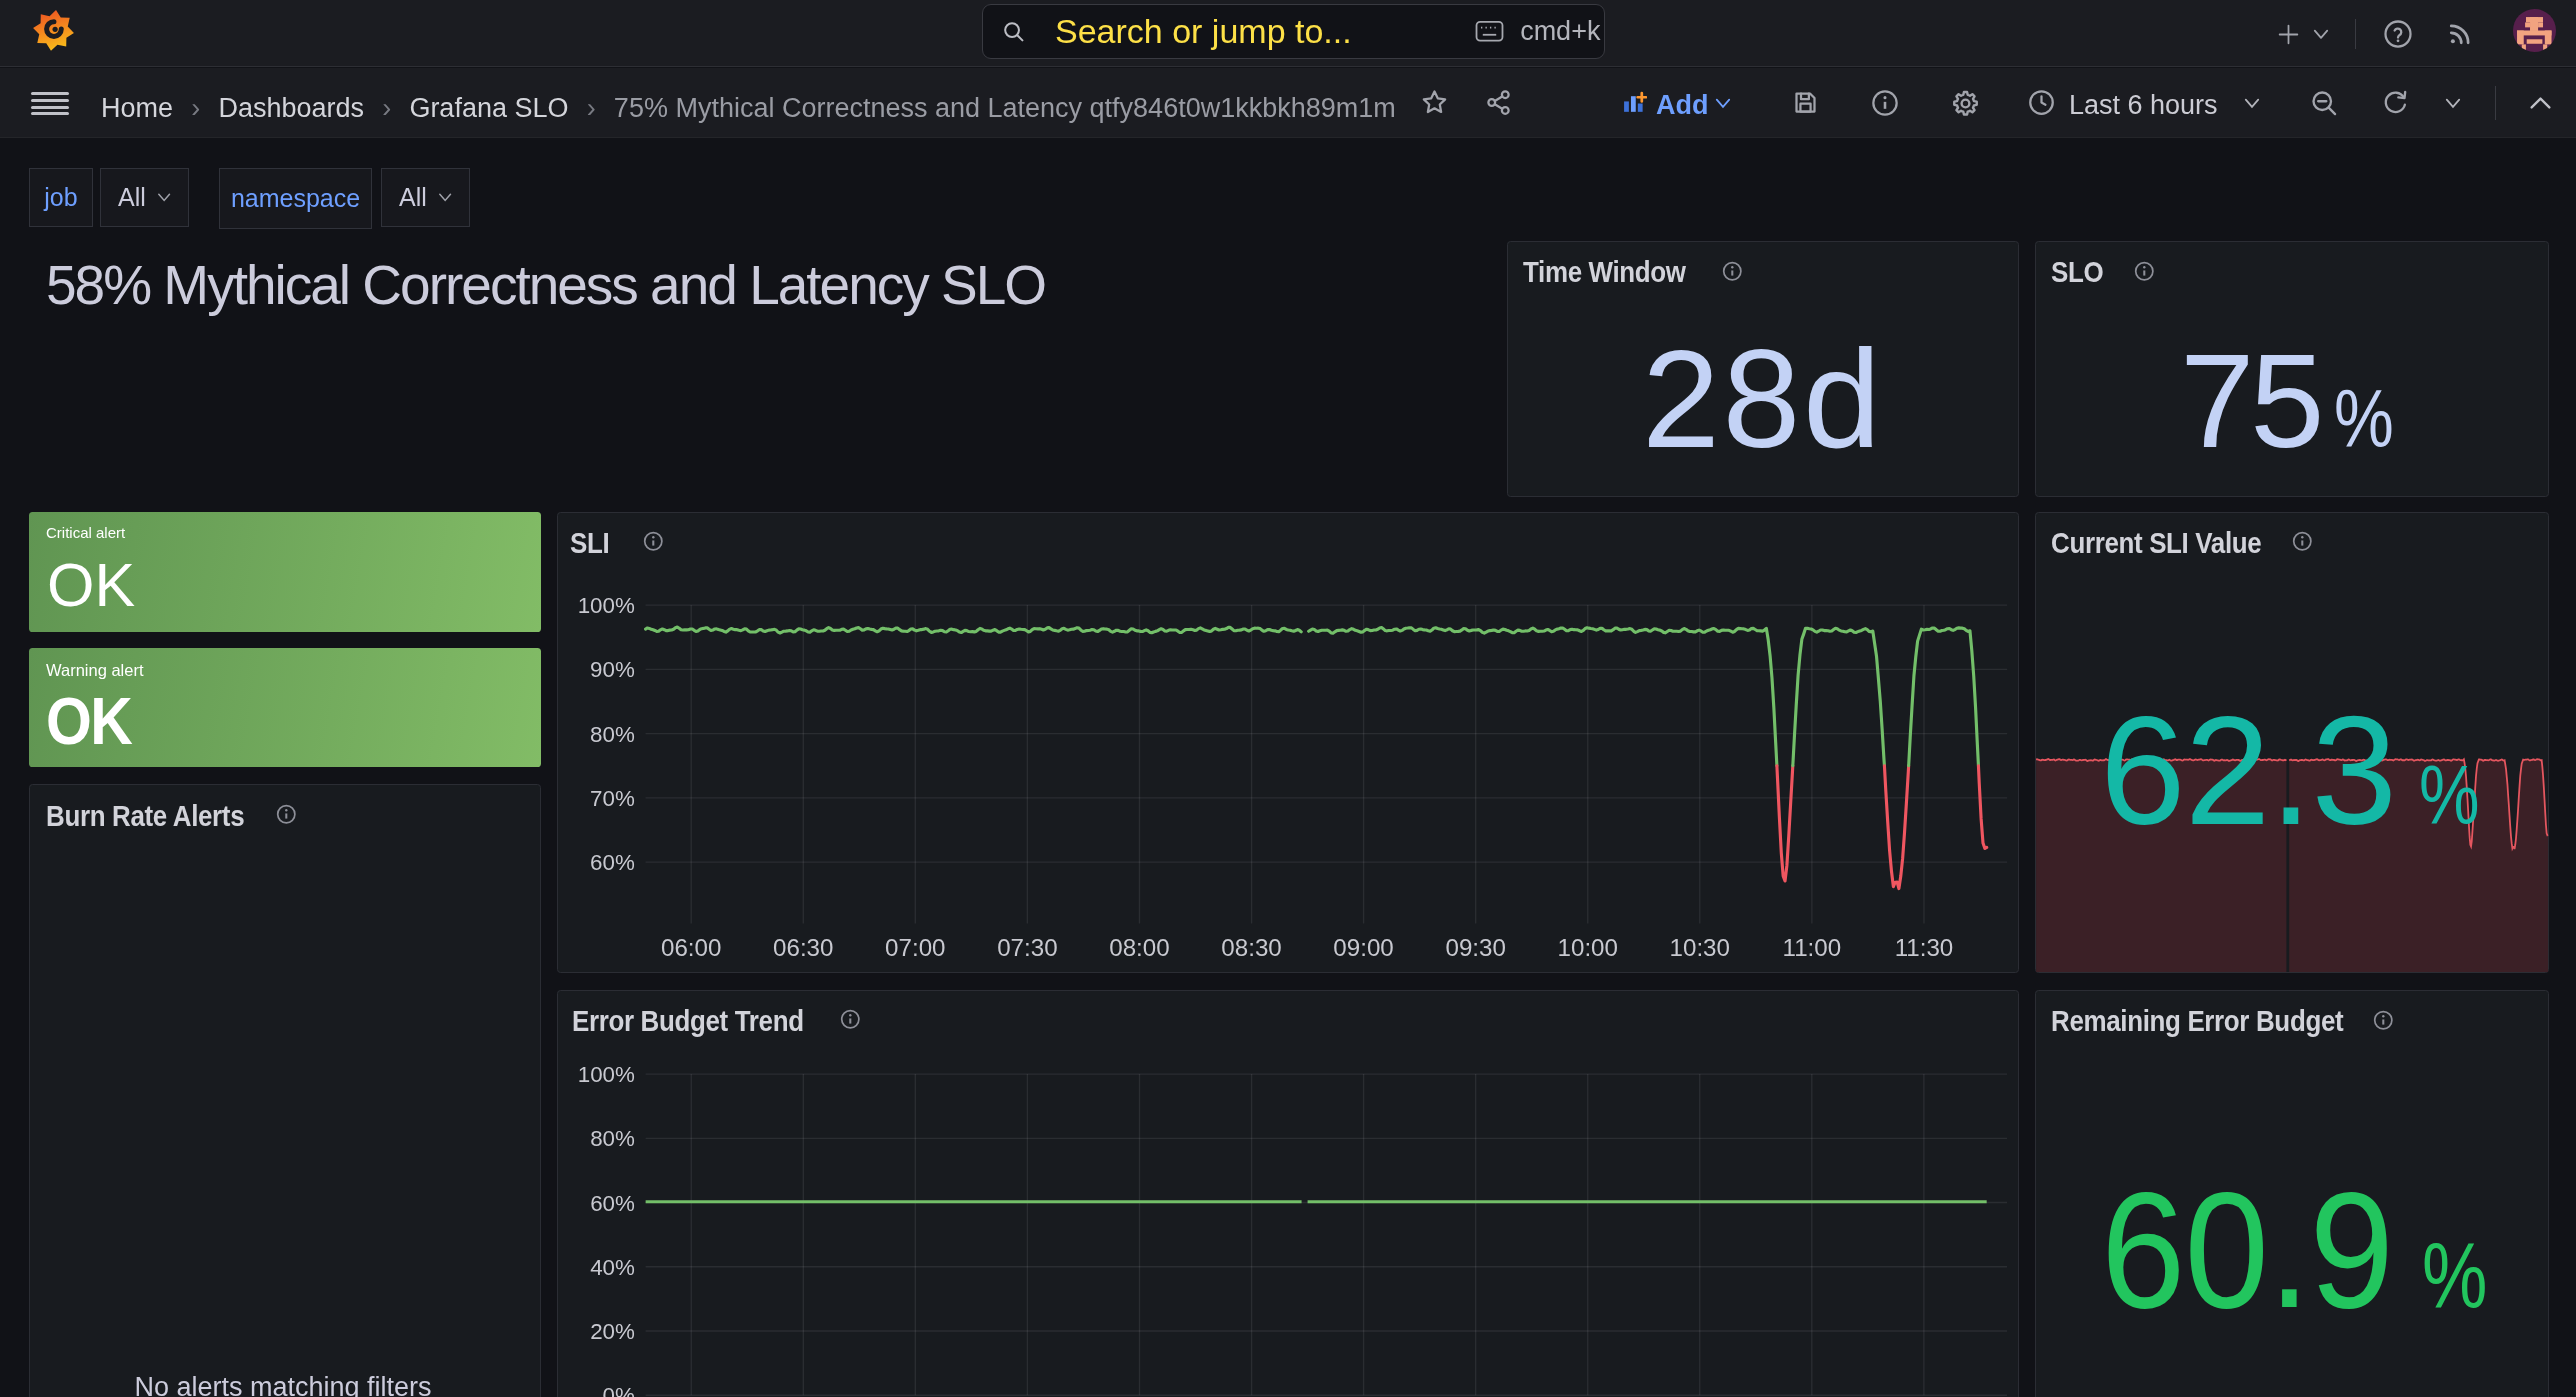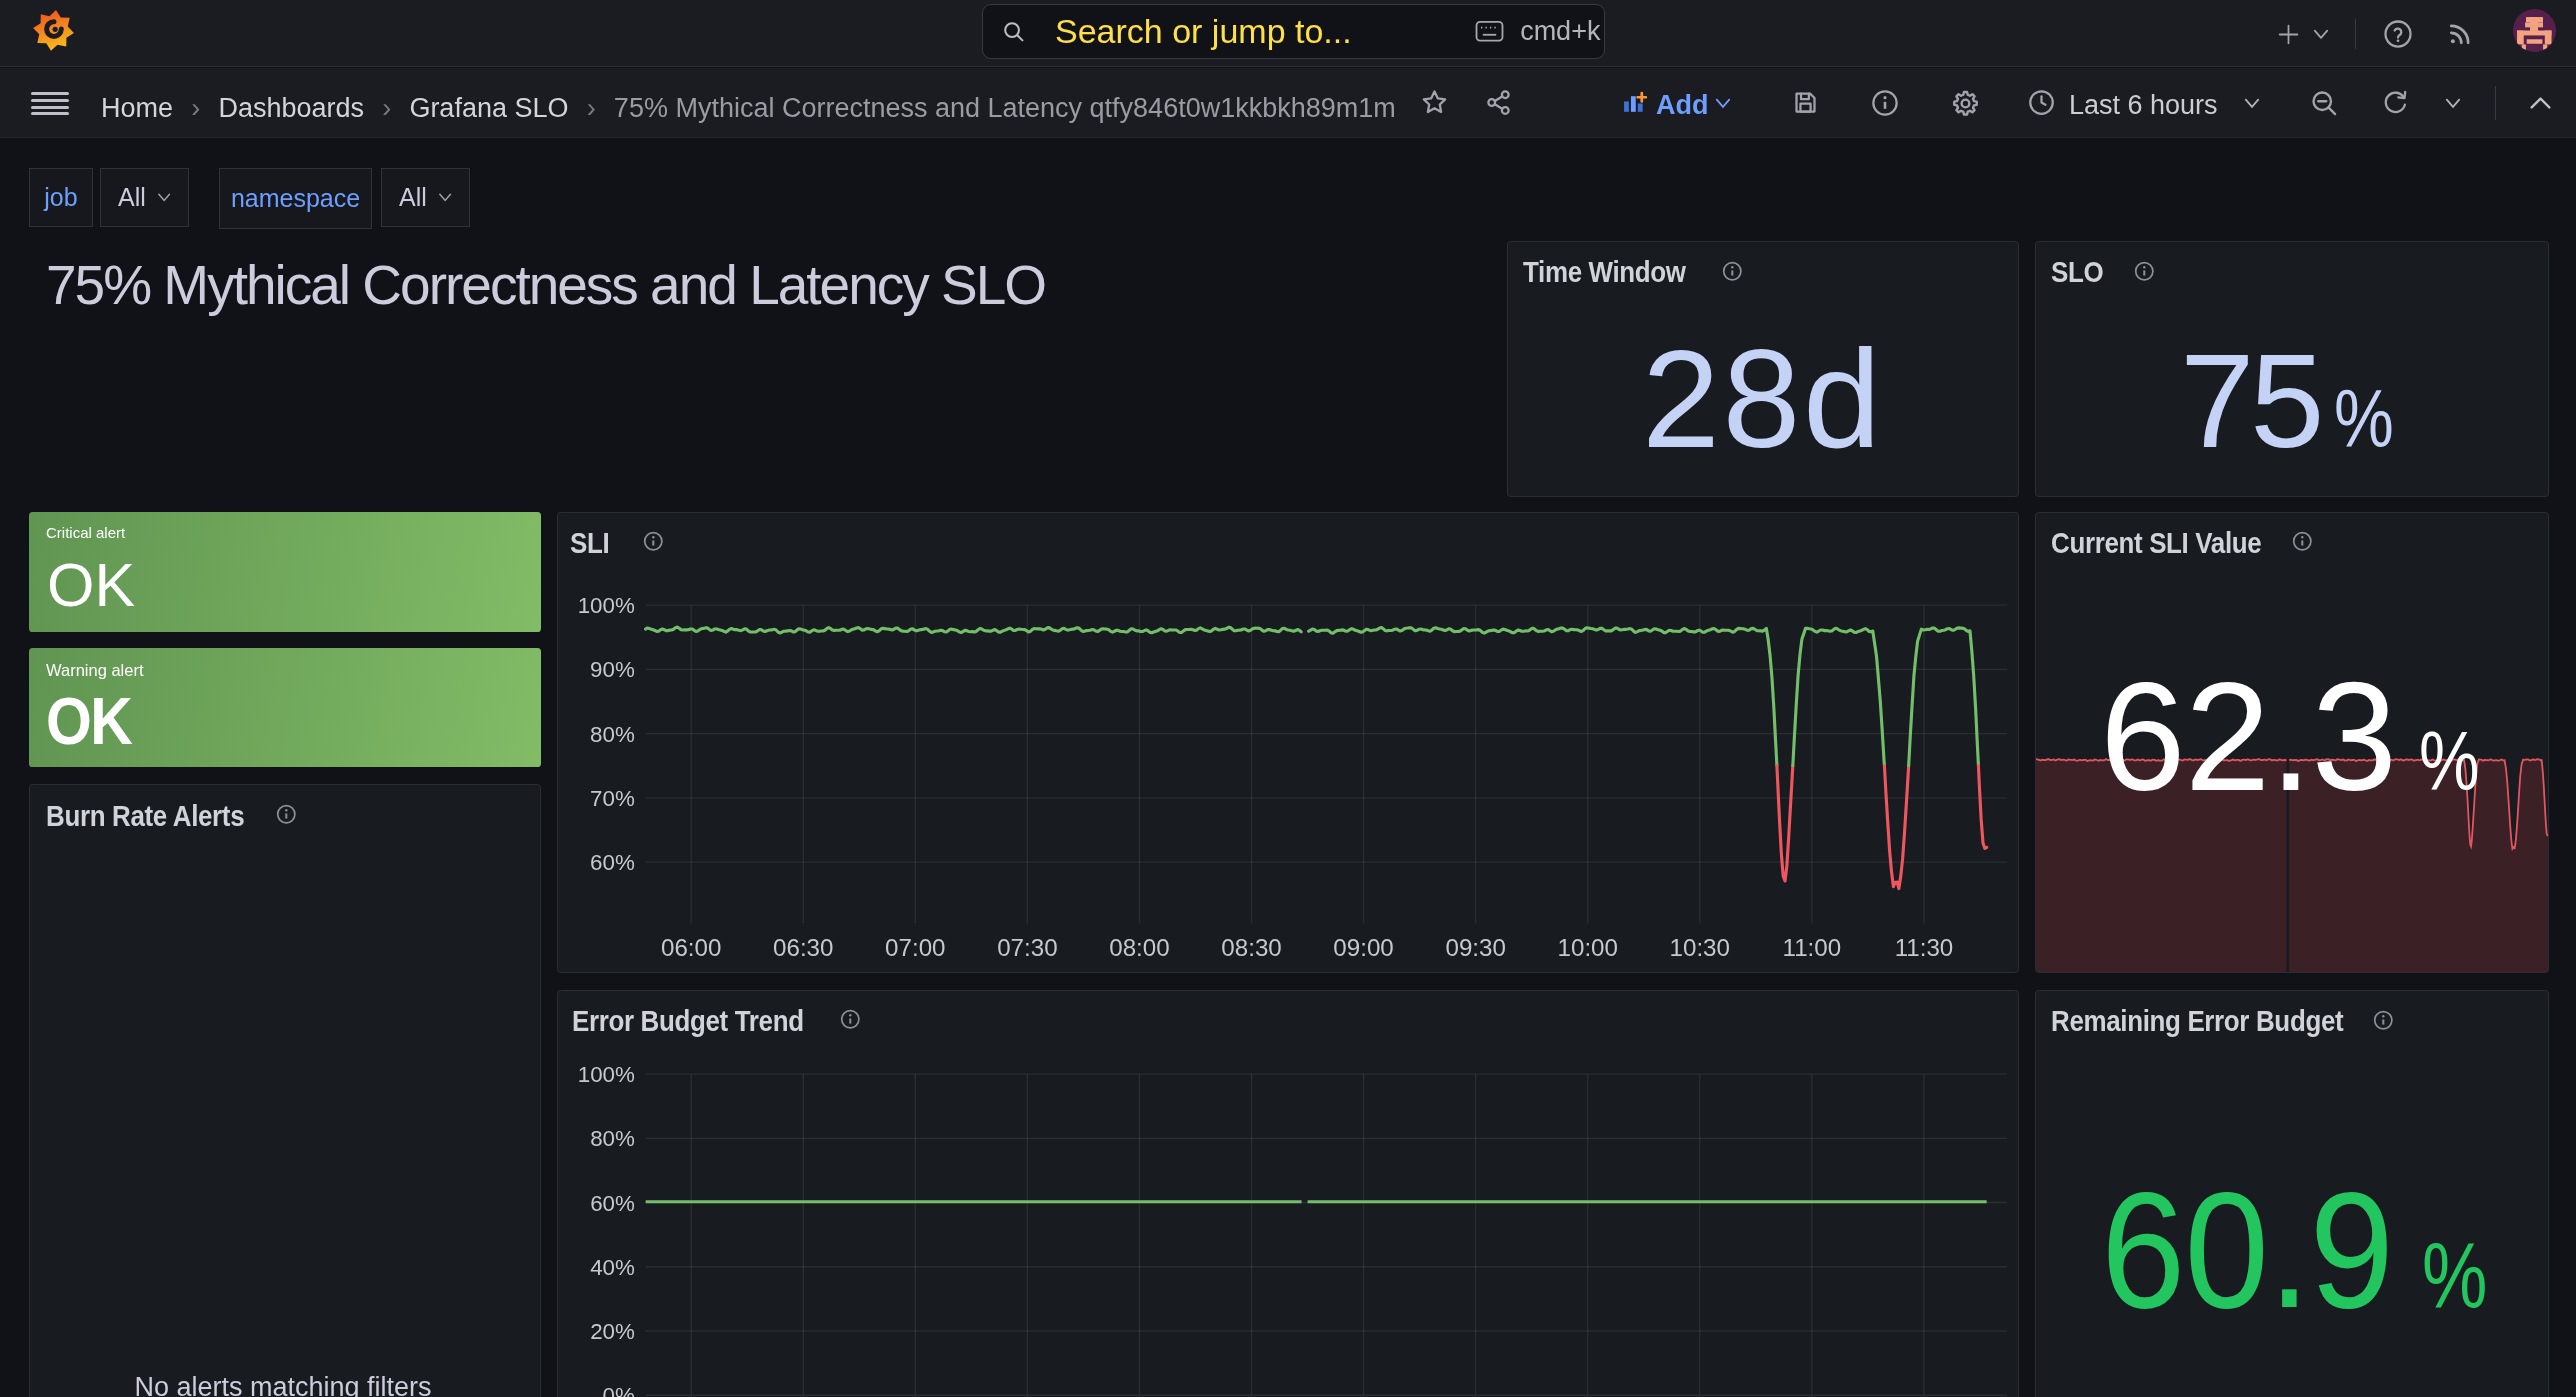--- a/index.html
+++ b/index.html
@@ -154,21 +154,21 @@
       <polyline points="2,3 9,11 16,3"></polyline>
     </svg>
   </div>
 <div class="chip" style="left:219px;top:168px;width:153px;height:61px;background:#17181d;color:#6e9fff">namespace</div>
 <div class="chip" style="left:381px;top:168px;width:89px;height:59px;background:#17181d;color:#ccccdc">
     <span style="margin-right:10.7px">All</span>
     <svg width="14.3" height="10.7" viewBox="0 0 18 14" fill="none" stroke="#a0a2aa" stroke-width="2" stroke-linecap="round">
       <polyline points="2,3 9,11 16,3"></polyline>
     </svg>
   </div>
-<div class="abs" style="left:46px;top:253px;font-size:55px;color:#ccccdc;letter-spacing:-2px;white-space:nowrap">75% Mythical Correctness and Latency SLO</div>
+<div class="abs" style="left:46px;top:253px;font-size:55px;color:#ccccdc;letter-spacing:-2px;white-space:nowrap">58% Mythical Correctness and Latency SLO</div>
 <div class="panel" style="left:1507px;top:241px;width:512px;height:256px"></div>
 <div class="ptitle" style="left:1523px;top:255px">Time Window</div>
 <svg style="position:absolute;left:1722px;top:261px" width="20.6" height="20.6" viewBox="0 0 24 24">
     <circle cx="12" cy="12" r="10" fill="none" stroke="#8d8f98" stroke-width="2"></circle>
     <line x1="12" y1="11" x2="12" y2="17" stroke="#8d8f98" stroke-width="2.4"></line>
     <circle cx="12" cy="7.2" r="1.4" fill="#8d8f98"></circle>
   </svg>
 <div class="bigstat" style="left:1642px;top:318px;color:#c3d2f5;font-size:140px;letter-spacing:2.7px">28d</div>
 <div class="panel" style="left:2035px;top:241px;width:514px;height:256px"></div>
 <div class="ptitle" style="left:2051px;top:255px">SLO</div>
@@ -248,21 +248,21 @@
     <polyline points="0.0,276.7 0.8,276.3 1.6,276.5 2.4,276.8 3.2,277.0 4.0,277.2 4.8,277.6 5.6,277.5 6.4,277.0 7.2,276.7 8.0,276.9 8.8,277.3 9.6,277.3 10.4,277.1 11.2,277.0 12.0,276.7 12.7,276.2 13.5,275.9 14.3,276.4 15.1,277.0 15.9,277.1 16.7,277.0 17.5,277.0 18.3,276.9 19.1,276.7 19.9,276.6 20.7,277.2 21.5,277.6 22.3,277.4 23.1,276.9 23.9,276.6 24.7,276.4 25.5,276.2 26.3,276.2 27.1,276.8 27.9,277.2 28.7,277.1 29.5,276.6 30.3,276.6 31.1,276.9 31.9,277.1 32.7,277.2 33.5,277.6 34.3,277.8 35.1,277.4 35.9,276.7 36.7,276.5 37.4,276.8 38.2,276.9 39.0,276.9 39.8,277.1 40.6,277.3 41.4,277.0 42.2,276.6 43.0,276.7 43.8,277.4 44.6,277.8 45.4,277.8 46.2,277.8 47.0,277.8 47.8,277.4 48.6,276.9 49.4,276.9 50.2,277.4 51.0,277.6 51.8,277.3 52.6,277.1 53.4,277.0 54.2,276.9 55.0,276.8 55.8,277.1 56.6,277.9 57.4,278.2 58.2,277.9 59.0,277.5 59.8,277.5 60.6,277.4 61.3,277.2 62.1,277.4 62.9,277.8 63.7,277.7 64.5,277.1 65.3,276.6 66.1,276.7 66.9,276.9 67.7,277.1 68.5,277.4 69.3,277.8 70.1,277.9 70.9,277.4 71.7,277.0 72.5,277.2 73.3,277.5 74.1,277.5 74.9,277.4 75.7,277.4 76.5,277.2 77.3,276.5 78.1,276.1 78.9,276.5 79.7,277.0 80.5,277.2 81.3,277.1 82.1,277.2 82.9,277.1 83.7,276.8 84.5,276.7 85.3,277.1 86.0,277.7 86.8,277.6 87.6,277.1 88.4,276.8 89.2,276.6 90.0,276.3 90.8,276.1 91.6,276.6 92.4,277.1 93.2,277.0 94.0,276.6 94.8,276.5 95.6,276.7 96.4,276.8 97.2,276.9 98.0,277.4 98.8,277.7 99.6,277.4 100.4,276.7 101.2,276.4 102.0,276.5 102.8,276.6 103.6,276.6 104.4,276.8 105.2,277.1 106.0,276.8 106.8,276.3 107.6,276.3 108.4,276.9 109.2,277.4 110.0,277.5 110.7,277.6 111.5,277.6 112.3,277.3 113.1,276.7 113.9,276.6 114.7,277.1 115.5,277.4 116.3,277.2 117.1,276.9 117.9,276.9 118.7,276.7 119.5,276.5 120.3,276.8 121.1,277.5 121.9,278.0 122.7,277.8 123.5,277.5 124.3,277.4 125.1,277.4 125.9,277.2 126.7,277.3 127.5,277.7 128.3,277.8 129.1,277.3 129.9,276.8 130.7,276.7 131.5,276.9 132.3,277.0 133.1,277.3 133.9,277.8 134.7,278.0 135.4,277.6 136.2,277.2 137.0,277.3 137.8,277.7 138.6,277.7 139.4,277.7 140.2,277.8 141.0,277.6 141.8,277.0 142.6,276.4 143.4,276.7 144.2,277.2 145.0,277.4 145.8,277.4 146.6,277.5 147.4,277.5 148.2,277.1 149.0,276.9 149.8,277.3 150.6,277.9 151.4,277.9 152.2,277.5 153.0,277.2 153.8,277.0 154.6,276.6 155.4,276.3 156.2,276.7 157.0,277.2 157.8,277.2 158.6,276.8 159.3,276.7 160.1,276.8 160.9,276.8 161.7,276.9 162.5,277.4 163.3,277.8 164.1,277.6 164.9,276.9 165.7,276.5 166.5,276.6 167.3,276.6 168.1,276.6 168.9,276.8 169.7,277.0 170.5,276.8 171.3,276.2 172.1,276.1 172.9,276.6 173.7,277.1 174.5,277.2 175.3,277.4 176.1,277.5 176.9,277.2 177.7,276.6 178.5,276.4 179.3,276.8 180.1,277.1 180.9,277.0 181.7,276.8 182.5,276.7 183.3,276.5 184.0,276.2 184.8,276.3 185.6,277.0 186.4,277.6 187.2,277.5 188.0,277.3 188.8,277.2 189.6,277.1 190.4,276.9 191.2,277.0 192.0,277.4 192.8,277.7 193.6,277.2 194.4,276.7 195.2,276.5 196.0,276.7 196.8,276.7 197.6,277.0 198.4,277.6 199.2,277.9 200.0,277.6 200.8,277.1 201.6,277.2 202.4,277.5 203.2,277.6 204.0,277.7 204.8,277.8 205.6,277.8 206.4,277.2 207.2,276.6 208.0,276.6 208.7,277.1 209.5,277.4 210.3,277.4 211.1,277.6 211.9,277.6 212.7,277.3 213.5,277.0 214.3,277.4 215.1,278.0 215.9,278.1 216.7,277.8 217.5,277.6 218.3,277.4 219.1,276.9 219.9,276.6 220.7,276.9 221.5,277.4 222.3,277.5 223.1,277.2 223.9,277.0 224.7,277.0 225.5,277.0 226.3,277.1 227.1,277.5 227.9,278.0 228.7,278.0 229.5,277.4 230.3,276.9 231.1,276.9 231.9,276.8 232.7,276.8 233.4,276.9 234.2,277.3 235.0,277.1 235.8,276.5 236.6,276.3 237.4,276.6 238.2,277.0 239.0,277.2 239.8,277.4 240.6,277.6 241.4,277.4 242.2,276.8 243.0,276.5 243.8,276.8 244.6,277.1 245.4,277.0 246.2,276.8 247.0,276.7 247.8,276.5 248.6,276.1 249.4,276.1 250.2,276.7 251.0,277.3 251.8,277.3 252.6,277.1 253.4,277.1 254.2,277.0 255.0,276.7 255.8,276.7 256.6,277.1 257.4,277.5 258.1,277.1 258.9,276.5 259.7,276.3 260.5,276.4 261.3,276.3 262.1,276.5 262.9,277.1 263.7,277.6 264.5,277.3 265.3,276.9 266.1,276.9 266.9,277.2 267.7,277.3 268.5,277.4 269.3,277.6 270.1,277.7 270.9,277.1 271.7,276.5 272.5,276.4 273.3,276.8 274.1,277.1 274.9,277.2 275.7,277.4 276.5,277.5 277.3,277.2 278.1,276.9 278.9,277.1 279.7,277.8" fill="none" stroke="#e4565f" stroke-width="2"></polyline>
     <polygon points="282.8,514 282.8,277.5 283.6,277.1 284.4,276.7 285.2,276.8 286.0,277.4 286.8,277.6 287.6,277.3 288.4,277.1 289.2,277.2 290.0,277.1 290.8,277.1 291.6,277.5 292.4,278.2 293.2,278.3 294.0,277.7 294.8,277.3 295.6,277.2 296.4,277.1 297.2,277.0 298.0,277.2 298.8,277.5 299.6,277.5 300.4,276.9 301.2,276.5 302.0,276.8 302.8,277.2 303.6,277.3 304.4,277.6 305.2,277.9 306.0,277.8 306.7,277.2 307.5,276.8 308.3,277.0 309.1,277.3 309.9,277.2 310.7,277.1 311.5,277.0 312.3,276.8 313.1,276.3 313.9,276.1 314.7,276.6 315.5,277.3 316.3,277.4 317.1,277.2 317.9,277.2 318.7,277.1 319.5,276.8 320.3,276.6 321.1,277.1 321.9,277.5 322.7,277.2 323.5,276.7 324.3,276.4 325.1,276.3 325.9,276.2 326.7,276.2 327.5,276.8 328.3,277.3 329.1,277.2 329.9,276.7 330.7,276.7 331.4,276.9 332.2,277.0 333.0,277.1 333.8,277.4 334.6,277.5 335.4,277.1 336.2,276.4 337.0,276.2 337.8,276.5 338.6,276.7 339.4,276.8 340.2,277.0 341.0,277.3 341.8,277.0 342.6,276.6 343.4,276.7 344.2,277.3 345.0,277.7 345.8,277.6 346.6,277.6 347.4,277.5 348.2,277.0 349.0,276.5 349.8,276.6 350.6,277.1 351.4,277.4 352.2,277.2 353.0,277.0 353.8,277.1 354.6,277.0 355.4,276.9 356.1,277.3 356.9,278.0 357.7,278.2 358.5,277.9 359.3,277.4 360.1,277.3 360.9,277.2 361.7,277.0 362.5,277.2 363.3,277.6 364.1,277.6 364.9,277.1 365.7,276.7 366.5,276.9 367.3,277.2 368.1,277.4 368.9,277.7 369.7,278.1 370.5,278.1 371.3,277.5 372.1,277.1 372.9,277.2 373.7,277.5 374.5,277.5 375.3,277.4 376.1,277.4 376.9,277.2 377.7,276.6 378.5,276.3 379.3,276.8 380.0,277.4 380.8,277.6 381.6,277.5 382.4,277.5 383.2,277.5 384.0,277.1 384.8,276.9 385.6,277.2 386.4,277.7 387.2,277.5 388.0,277.0 388.8,276.7 389.6,276.6 390.4,276.3 391.2,276.3 392.0,276.8 392.8,277.3 393.6,277.3 394.4,276.9 395.2,276.8 396.0,276.9 396.8,277.0 397.6,277.0 398.4,277.3 399.2,277.6 400.0,277.2 400.8,276.5 401.6,276.2 402.4,276.3 403.2,276.5 404.0,276.5 404.7,276.8 405.5,277.1 406.3,276.9 407.1,276.4 407.9,276.4 408.7,277.0 409.5,277.4 410.3,277.4 411.1,277.4 411.9,277.4 412.7,276.9 413.5,276.3 414.3,276.3 415.1,276.8 415.9,277.1 416.7,276.9 417.5,276.8 418.3,276.8 419.1,276.7 419.9,276.5 420.7,276.8 421.5,277.5 422.3,277.9 423.1,277.7 423.9,277.3 424.7,277.2 425.5,277.1 426.3,276.8 427.1,276.9 427.9,277.4 428.7,277.5 429.4,277.1 430.2,276.6 431.0,276.7 431.8,276.9 432.6,277.1 433.4,277.4 434.2,278.0 435.0,278.1 435.8,277.7 436.6,277.2 437.4,277.2 438.2,277.5 439.0,277.5 439.8,277.5 440.6,277.6 441.4,277.5 442.2,276.9 443.0,276.5 443.8,276.8 444.6,277.4 445.4,277.6 446.2,277.7 447.0,277.8 447.8,277.7 448.6,277.4 449.4,277.1 450.2,277.4 451.0,277.9 451.8,277.9 452.6,277.5 453.4,277.2 454.1,277.0 454.9,276.6 455.7,276.5 456.5,276.9 457.3,277.5 458.1,277.6 458.9,277.2 459.7,277.0 460.5,277.1 461.3,277.2 462.1,277.2 462.9,277.5 463.7,277.9 464.5,277.6 465.3,276.9 466.1,276.5 466.9,276.5 467.7,276.6 468.5,276.6 469.3,276.9 470.1,277.2 470.9,277.0 471.7,276.5 472.5,276.4 473.3,276.9 474.1,277.3 474.9,277.3 475.7,277.4 476.5,277.5 477.3,277.1 478.0,276.4 478.8,280.9 479.6,286.9 480.4,295.5 481.2,307.1 482.0,320.1 482.8,334.3 483.6,349.3 484.4,362.8 485.2,371.8 486.0,373.7 486.8,367.7 487.6,356.2 488.4,344.2 489.2,331.8 490.0,318.7 490.8,306.1 491.6,294.5 492.4,286.6 493.2,280.6 494.0,278.5 494.8,276.4 495.6,276.4 496.4,276.6 497.2,276.7 498.0,277.0 498.8,277.6 499.6,277.9 500.4,277.5 501.2,277.0 502.0,277.0 502.7,277.3 503.5,277.3 504.3,277.3 505.1,277.5 505.9,277.4 506.7,276.9 507.5,276.4 508.3,276.5 509.1,277.1 509.9,277.4 510.7,277.5 511.5,277.7 512.3,277.8 513.1,277.4 513.9,277.1 514.7,277.4 515.5,277.9 516.3,278.0 517.1,277.7 517.9,277.4 518.7,277.2 519.5,276.8 520.3,276.6 521.1,276.9 521.9,277.6 522.7,277.7 523.5,277.4 524.3,282.3 525.1,287.3 525.9,295.9 526.7,304.6 527.4,315.6 528.2,326.9 529.0,339.2 529.8,351.1 530.6,362.1 531.4,370.0 532.2,375.9 533.0,374.2 533.8,374.1 534.6,376.6 535.4,371.8 536.2,364.9 537.0,354.9 537.8,343.6 538.6,331.7 539.4,318.5 540.2,306.3 541.0,294.7 541.8,287.5 542.6,281.3 543.4,279.0 544.2,276.7 545.0,277.0 545.8,277.0 546.6,276.8 547.4,276.8 548.2,276.7 549.0,276.3 549.8,276.3 550.6,277.0 551.4,277.5 552.1,277.5 552.9,277.2 553.7,277.1 554.5,276.9 555.3,276.5 556.1,276.5 556.9,276.9 557.7,277.2 558.5,276.9 559.3,276.4 560.1,276.2 560.9,276.3 561.7,276.3 562.5,276.6 563.3,277.2 564.1,277.6 564.9,277.3 565.7,285.1 566.5,294.7 567.3,307.1 568.1,321.2 568.9,336.1 569.7,349.8 570.5,359.1 571.3,361.2 572.1,360.8 572.1,514" fill="#3b2026"></polygon>
     <polyline points="282.8,277.5 283.6,277.1 284.4,276.7 285.2,276.8 286.0,277.4 286.8,277.6 287.6,277.3 288.4,277.1 289.2,277.2 290.0,277.1 290.8,277.1 291.6,277.5 292.4,278.2 293.2,278.3 294.0,277.7 294.8,277.3 295.6,277.2 296.4,277.1 297.2,277.0 298.0,277.2 298.8,277.5 299.6,277.5 300.4,276.9 301.2,276.5 302.0,276.8 302.8,277.2 303.6,277.3 304.4,277.6 305.2,277.9 306.0,277.8 306.7,277.2 307.5,276.8 308.3,277.0 309.1,277.3 309.9,277.2 310.7,277.1 311.5,277.0 312.3,276.8 313.1,276.3 313.9,276.1 314.7,276.6 315.5,277.3 316.3,277.4 317.1,277.2 317.9,277.2 318.7,277.1 319.5,276.8 320.3,276.6 321.1,277.1 321.9,277.5 322.7,277.2 323.5,276.7 324.3,276.4 325.1,276.3 325.9,276.2 326.7,276.2 327.5,276.8 328.3,277.3 329.1,277.2 329.9,276.7 330.7,276.7 331.4,276.9 332.2,277.0 333.0,277.1 333.8,277.4 334.6,277.5 335.4,277.1 336.2,276.4 337.0,276.2 337.8,276.5 338.6,276.7 339.4,276.8 340.2,277.0 341.0,277.3 341.8,277.0 342.6,276.6 343.4,276.7 344.2,277.3 345.0,277.7 345.8,277.6 346.6,277.6 347.4,277.5 348.2,277.0 349.0,276.5 349.8,276.6 350.6,277.1 351.4,277.4 352.2,277.2 353.0,277.0 353.8,277.1 354.6,277.0 355.4,276.9 356.1,277.3 356.9,278.0 357.7,278.2 358.5,277.9 359.3,277.4 360.1,277.3 360.9,277.2 361.7,277.0 362.5,277.2 363.3,277.6 364.1,277.6 364.9,277.1 365.7,276.7 366.5,276.9 367.3,277.2 368.1,277.4 368.9,277.7 369.7,278.1 370.5,278.1 371.3,277.5 372.1,277.1 372.9,277.2 373.7,277.5 374.5,277.5 375.3,277.4 376.1,277.4 376.9,277.2 377.7,276.6 378.5,276.3 379.3,276.8 380.0,277.4 380.8,277.6 381.6,277.5 382.4,277.5 383.2,277.5 384.0,277.1 384.8,276.9 385.6,277.2 386.4,277.7 387.2,277.5 388.0,277.0 388.8,276.7 389.6,276.6 390.4,276.3 391.2,276.3 392.0,276.8 392.8,277.3 393.6,277.3 394.4,276.9 395.2,276.8 396.0,276.9 396.8,277.0 397.6,277.0 398.4,277.3 399.2,277.6 400.0,277.2 400.8,276.5 401.6,276.2 402.4,276.3 403.2,276.5 404.0,276.5 404.7,276.8 405.5,277.1 406.3,276.9 407.1,276.4 407.9,276.4 408.7,277.0 409.5,277.4 410.3,277.4 411.1,277.4 411.9,277.4 412.7,276.9 413.5,276.3 414.3,276.3 415.1,276.8 415.9,277.1 416.7,276.9 417.5,276.8 418.3,276.8 419.1,276.7 419.9,276.5 420.7,276.8 421.5,277.5 422.3,277.9 423.1,277.7 423.9,277.3 424.7,277.2 425.5,277.1 426.3,276.8 427.1,276.9 427.9,277.4 428.7,277.5 429.4,277.1 430.2,276.6 431.0,276.7 431.8,276.9 432.6,277.1 433.4,277.4 434.2,278.0 435.0,278.1 435.8,277.7 436.6,277.2 437.4,277.2 438.2,277.5 439.0,277.5 439.8,277.5 440.6,277.6 441.4,277.5 442.2,276.9 443.0,276.5 443.8,276.8 444.6,277.4 445.4,277.6 446.2,277.7 447.0,277.8 447.8,277.7 448.6,277.4 449.4,277.1 450.2,277.4 451.0,277.9 451.8,277.9 452.6,277.5 453.4,277.2 454.1,277.0 454.9,276.6 455.7,276.5 456.5,276.9 457.3,277.5 458.1,277.6 458.9,277.2 459.7,277.0 460.5,277.1 461.3,277.2 462.1,277.2 462.9,277.5 463.7,277.9 464.5,277.6 465.3,276.9 466.1,276.5 466.9,276.5 467.7,276.6 468.5,276.6 469.3,276.9 470.1,277.2 470.9,277.0 471.7,276.5 472.5,276.4 473.3,276.9 474.1,277.3 474.9,277.3 475.7,277.4 476.5,277.5 477.3,277.1 478.0,276.4 478.8,280.9 479.6,286.9 480.4,295.5 481.2,307.1 482.0,320.1 482.8,334.3 483.6,349.3 484.4,362.8 485.2,371.8 486.0,373.7 486.8,367.7 487.6,356.2 488.4,344.2 489.2,331.8 490.0,318.7 490.8,306.1 491.6,294.5 492.4,286.6 493.2,280.6 494.0,278.5 494.8,276.4 495.6,276.4 496.4,276.6 497.2,276.7 498.0,277.0 498.8,277.6 499.6,277.9 500.4,277.5 501.2,277.0 502.0,277.0 502.7,277.3 503.5,277.3 504.3,277.3 505.1,277.5 505.9,277.4 506.7,276.9 507.5,276.4 508.3,276.5 509.1,277.1 509.9,277.4 510.7,277.5 511.5,277.7 512.3,277.8 513.1,277.4 513.9,277.1 514.7,277.4 515.5,277.9 516.3,278.0 517.1,277.7 517.9,277.4 518.7,277.2 519.5,276.8 520.3,276.6 521.1,276.9 521.9,277.6 522.7,277.7 523.5,277.4 524.3,282.3 525.1,287.3 525.9,295.9 526.7,304.6 527.4,315.6 528.2,326.9 529.0,339.2 529.8,351.1 530.6,362.1 531.4,370.0 532.2,375.9 533.0,374.2 533.8,374.1 534.6,376.6 535.4,371.8 536.2,364.9 537.0,354.9 537.8,343.6 538.6,331.7 539.4,318.5 540.2,306.3 541.0,294.7 541.8,287.5 542.6,281.3 543.4,279.0 544.2,276.7 545.0,277.0 545.8,277.0 546.6,276.8 547.4,276.8 548.2,276.7 549.0,276.3 549.8,276.3 550.6,277.0 551.4,277.5 552.1,277.5 552.9,277.2 553.7,277.1 554.5,276.9 555.3,276.5 556.1,276.5 556.9,276.9 557.7,277.2 558.5,276.9 559.3,276.4 560.1,276.2 560.9,276.3 561.7,276.3 562.5,276.6 563.3,277.2 564.1,277.6 564.9,277.3 565.7,285.1 566.5,294.7 567.3,307.1 568.1,321.2 568.9,336.1 569.7,349.8 570.5,359.1 571.3,361.2 572.1,360.8" fill="none" stroke="#e4565f" stroke-width="2"></polyline>
   </svg>
 <div class="ptitle" style="left:2051px;top:526px">Current SLI Value</div>
 <svg style="position:absolute;left:2292px;top:531px" width="20.6" height="20.6" viewBox="0 0 24 24">
     <circle cx="12" cy="12" r="10" fill="none" stroke="#8d8f98" stroke-width="2"></circle>
     <line x1="12" y1="11" x2="12" y2="17" stroke="#8d8f98" stroke-width="2.4"></line>
     <circle cx="12" cy="7.2" r="1.4" fill="#8d8f98"></circle>
   </svg>
-<div class="bigstat" style="left:2100px;top:649px;color:#ffffff"><span style="font-size:154px;letter-spacing:-0.9px">62.3</span><span style="display:inline-block;transform:scaleX(.82);transform-origin:0 100%;font-size:83px;margin-left:23px">%</span></div>
+<div class="bigstat" style="left:2100px;top:683px;color:#14b8a6"><span style="font-size:154px;letter-spacing:-0.9px">62.3</span><span style="display:inline-block;transform:scaleX(.82);transform-origin:0 100%;font-size:83px;margin-left:23px">%</span></div>
 <div class="panel" style="left:557px;top:990px;width:1462px;height:461px"></div>
 <div class="ptitle" style="left:572px;top:1004px">Error Budget Trend</div>
 <svg style="position:absolute;left:840px;top:1009px" width="20.6" height="20.6" viewBox="0 0 24 24">
     <circle cx="12" cy="12" r="10" fill="none" stroke="#8d8f98" stroke-width="2"></circle>
     <line x1="12" y1="11" x2="12" y2="17" stroke="#8d8f98" stroke-width="2.4"></line>
     <circle cx="12" cy="7.2" r="1.4" fill="#8d8f98"></circle>
   </svg>
 <svg width="1460" height="407" viewBox="0 0 1632 455" style="position:absolute;left:557px;top:990px">
     <line x1="99" y1="94.0" x2="1621" y2="94.0" stroke="rgba(204,204,220,0.10)" stroke-width="1.5"></line>
     <line x1="99" y1="165.8" x2="1621" y2="165.8" stroke="rgba(204,204,220,0.10)" stroke-width="1.5"></line>

